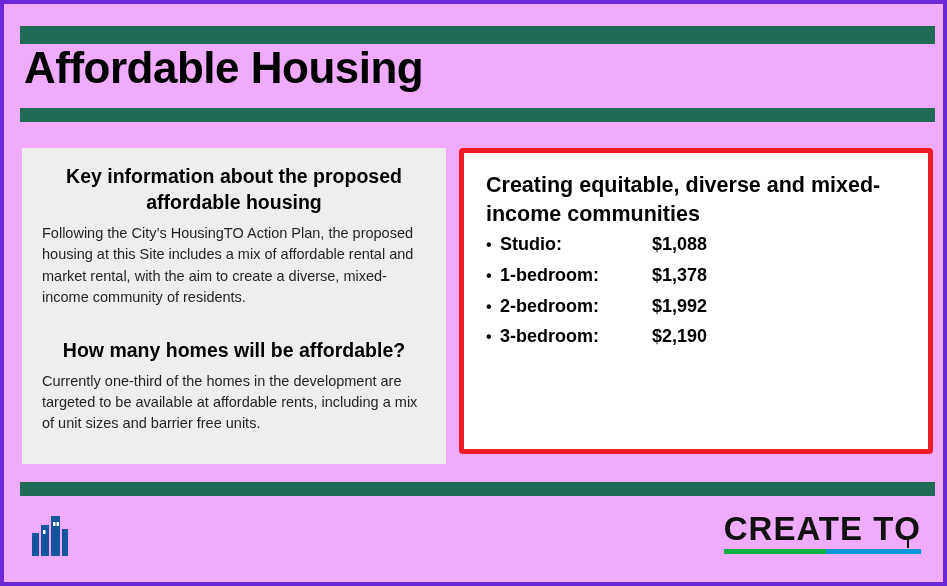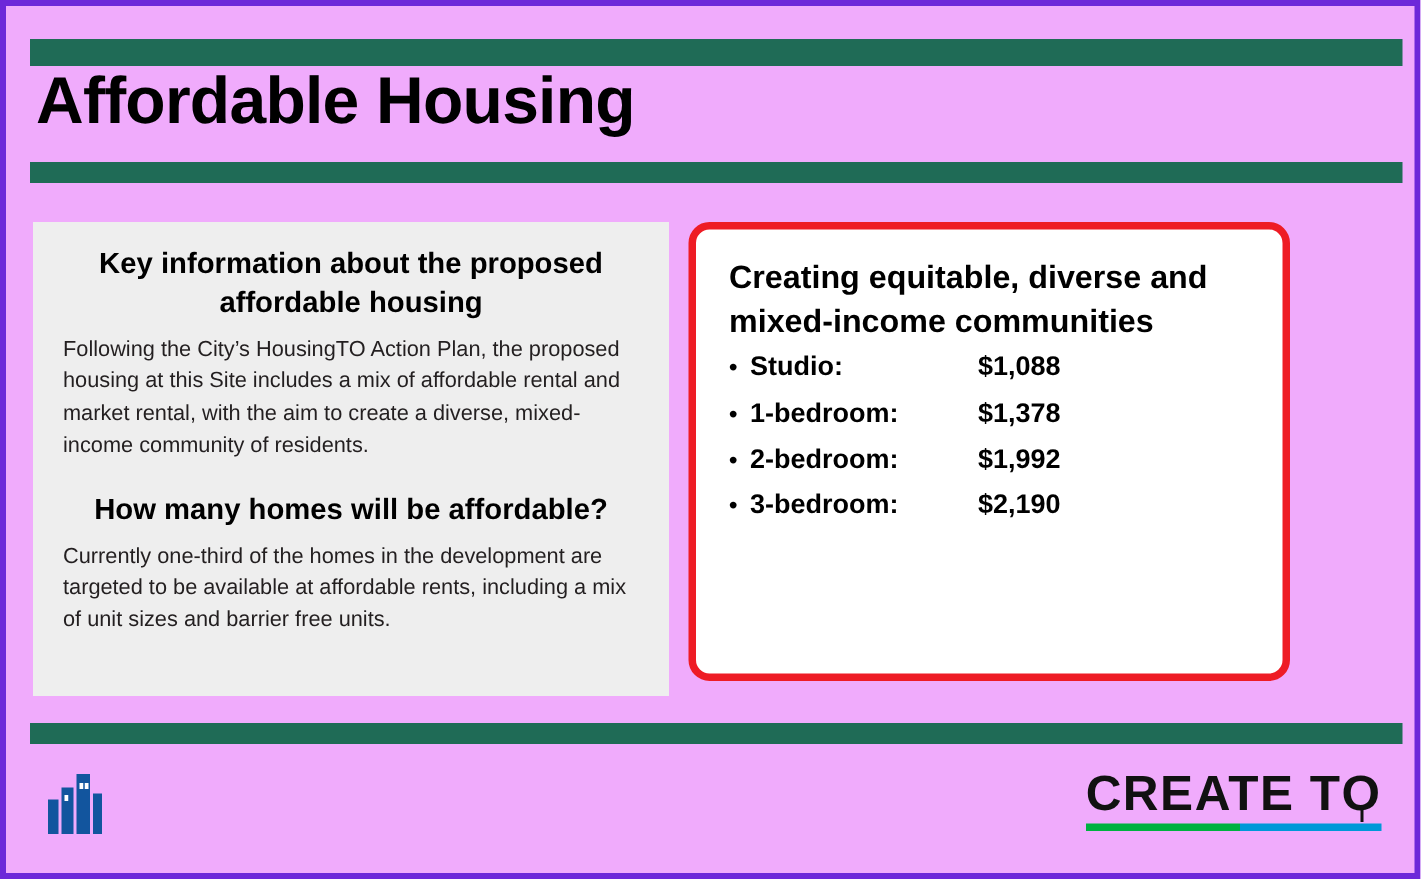--- a/index.html
+++ b/index.html
@@ -60,37 +60,37 @@
   }
   .lp-heading {
     font-size: 19.5px;
     font-weight: bold;
     color: #000000;
     line-height: 1.32;
     margin: 0 0 8px 0;
     text-align: center;
   }
   .lp-heading.second {
-    margin-top: 20px;
+    margin-top: 30px;
   }
   .lp-body {
     font-size: 14.5px;
     color: #231f20;
     line-height: 1.45;
     margin: 0;
   }
   
   .right-panel {
     position: absolute;
     left: 455px;
     top: 144px;
-    width: 401px;
+    width: 474px;
     height: 306px;
     border: 5px solid #ee1c25;
-    border-radius: 14px;
+    border-radius: 4px;
     box-sizing: border-box;
     background: #ffffff;
     padding: 18px 20px 10px 22px;
   }
   .rp-heading {
     font-size: 21.5px;
     font-weight: bold;
     color: #000000;
     line-height: 1.34;
     margin: 0;

